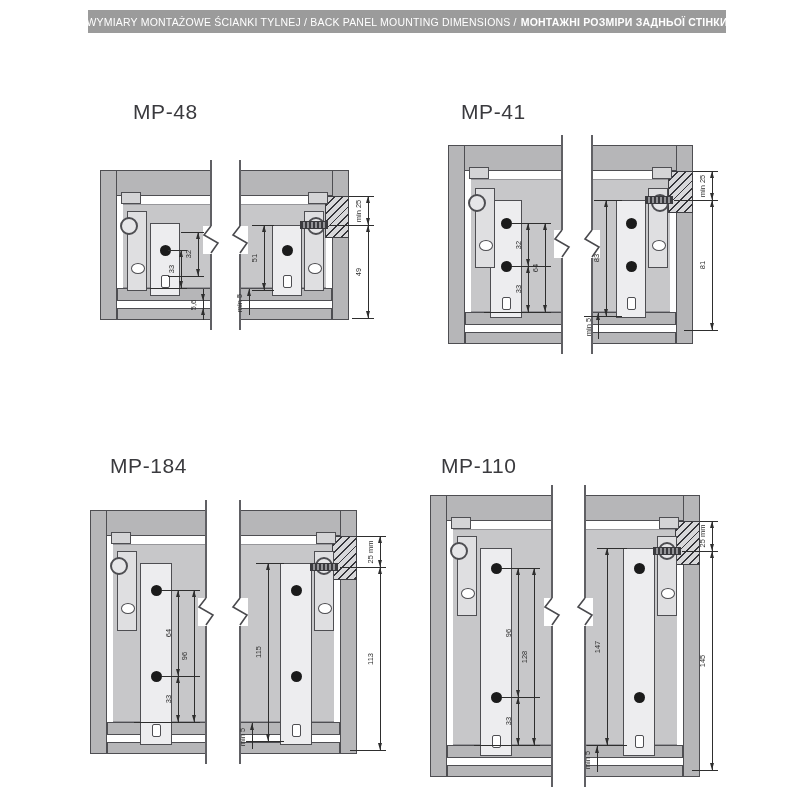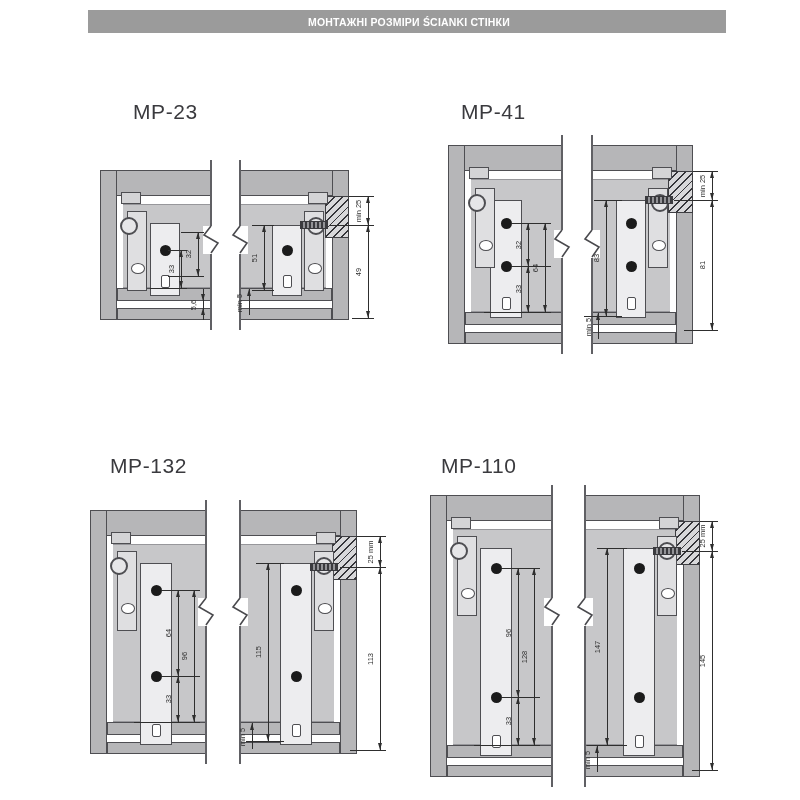--- a/index.html
+++ b/index.html
@@ -30,25 +30,26 @@
   .dimline,.extline{background:var(--dim,#2e2e2e);}
   .dimlabel{position:absolute;color:var(--dim,#2e2e2e);font-size:7.5px;line-height:1;
             writing-mode:vertical-rl;white-space:nowrap;}
   .tri{position:absolute;width:0;height:0;}
 </style>
 </head>
 <body>
 
 <div class="stage">
   <div class="header">
-    <span class="bold">МОНТАЖНІ РОЗМІРИ ŚCIANKI СТІНКИ</span>
+    <span>WYMIARY MONTAŻOWE ŚCIANKI TYLNEJ  / BACK PANEL MOUNTING DIMENSIONS /</span>
+    <span class="bold">МОНТАЖНІ РОЗМІРИ ЗАДНЬОЇ СТІНКИ</span>
   </div>
 
   <div class="dgroup" id="g0">
-    <div class="dtitle" style="left:133px;top:100px">MP-23</div>
+    <div class="dtitle" style="left:133px;top:100px">MP-48</div>
   <div class="abs interior" style="left: 117px; top: 204px; width: 94px; height: 84px;"></div>
       <div class="abs whitebox" style="left: 117px; top: 196px; width: 94px; height: 8px;"></div>
       <div class="abs whitebox" style="left: 117px; top: 204px; width: 6px; height: 84px;"></div>
       <div class="abs gray" style="left: 117px; top: 288px; width: 94px; height: 13px;"></div>
       <div class="abs whitebox" style="left: 117px; top: 301px; width: 94px; height: 7px;"></div>
       <div class="abs gray" style="left: 117px; top: 308px; width: 94px; height: 12px;"></div>
       <div class="abs gray" style="left: 100px; top: 170px; width: 111px; height: 26px;"></div>
       <div class="abs gray" style="left: 100px; top: 170px; width: 17px; height: 150px;"></div>
       <div class="abs panel" style="left: 150px; top: 223px; width: 30px; height: 73px;"></div>
       <div class="abs hole" style="left: 159.5px; top: 244.5px; width: 11px; height: 11px;"></div>
@@ -197,21 +198,21 @@
       <div class="abs extline" style="left: 684px; top: 329.5px; width: 34px; height: 1px;"></div>
       <div class="abs dimline" style="left: 711.5px; top: 200px; width: 1px; height: 130px;"></div>
       <div class="abs tri" style="border-left: 2.5px solid transparent; border-right: 2.5px solid transparent; border-bottom: 7px solid var(--dim,#2e2e2e); left: 709.5px; top: 200px;"></div>
       <div class="abs tri" style="border-left: 2.5px solid transparent; border-right: 2.5px solid transparent; border-top: 7px solid var(--dim,#2e2e2e); left: 709.5px; top: 323px;"></div>
       <div class="abs dimlabel" style="left: 699px; top: 265px; transform: translateY(-50%) rotate(180deg);">81</div>
       <div class="abs dimline" style="left: 597.5px; top: 313px; width: 1px; height: 26px;"></div>
       <div class="abs tri" style="border-left: 2.5px solid transparent; border-right: 2.5px solid transparent; border-bottom: 7px solid var(--dim,#2e2e2e); left: 595.5px; top: 313px;"></div>
       <div class="abs dimlabel" style="left: 585px; top: 327px; transform: translateY(-50%) rotate(180deg);">min 5</div>
     </div>
   <div class="dgroup" id="g2">
-    <div class="dtitle" style="left:110px;top:454px">MP-132</div>
+    <div class="dtitle" style="left:110px;top:454px">MP-184</div>
   <div class="abs interior" style="left: 107px; top: 544px; width: 99px; height: 178px;"></div>
       <div class="abs whitebox" style="left: 107px; top: 536px; width: 99px; height: 8px;"></div>
       <div class="abs whitebox" style="left: 107px; top: 544px; width: 6px; height: 178px;"></div>
       <div class="abs gray" style="left: 107px; top: 722px; width: 99px; height: 13px;"></div>
       <div class="abs whitebox" style="left: 107px; top: 735px; width: 99px; height: 7px;"></div>
       <div class="abs gray" style="left: 107px; top: 742px; width: 99px; height: 12px;"></div>
       <div class="abs gray" style="left: 90px; top: 510px; width: 116px; height: 26px;"></div>
       <div class="abs gray" style="left: 90px; top: 510px; width: 17px; height: 244px;"></div>
       <div class="abs panel" style="left: 140px; top: 563px; width: 32px; height: 182px;"></div>
       <div class="abs hole" style="left: 150.5px; top: 584.5px; width: 11px; height: 11px;"></div>

